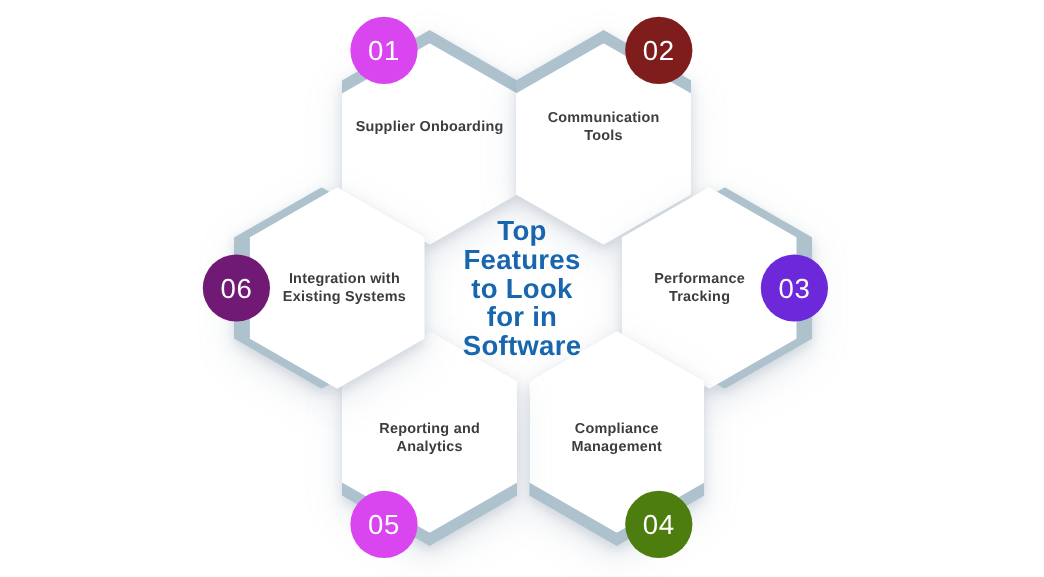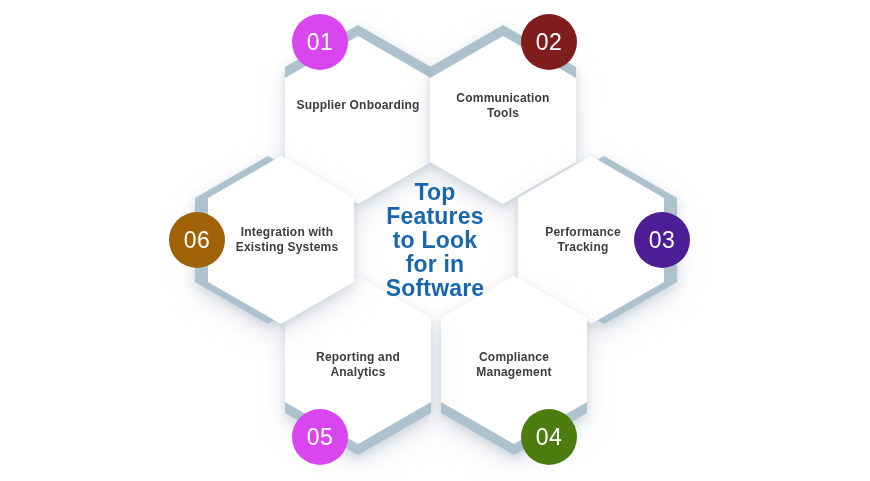--- a/index.html
+++ b/index.html
@@ -139,30 +139,30 @@
     <div class="hex-shape hex-face"></div>
     <div class="hex-label">Integration with Existing Systems</div>
   </div>
 
   <div class="badge badge-1" style="background-color: #d946ef;">
     <span>01</span>
   </div>
   <div class="badge badge-2" style="background-color: #7f1d1d;">
     <span>02</span>
   </div>
-  <div class="badge badge-3" style="background-color: #4c1d95;">
+  <div class="badge badge-3" style="background-color: #6d28d9;">
     <span>03</span>
   </div>
   <div class="badge badge-4" style="background-color: #4d7c0f;">
     <span>04</span>
   </div>
   <div class="badge badge-5" style="background-color: #d946ef;">
     <span>05</span>
   </div>
-  <div class="badge badge-6" style="background-color: #a16207;">
+  <div class="badge badge-6" style="background-color: #701a75;">
     <span>06</span>
   </div>
 
   <div class="center-title" style="color: rgb(23, 102, 174);">
     <div>Top</div>
     <div>Features</div>
     <div>to Look</div>
     <div>for in</div>
     <div>Software</div>
   </div>

